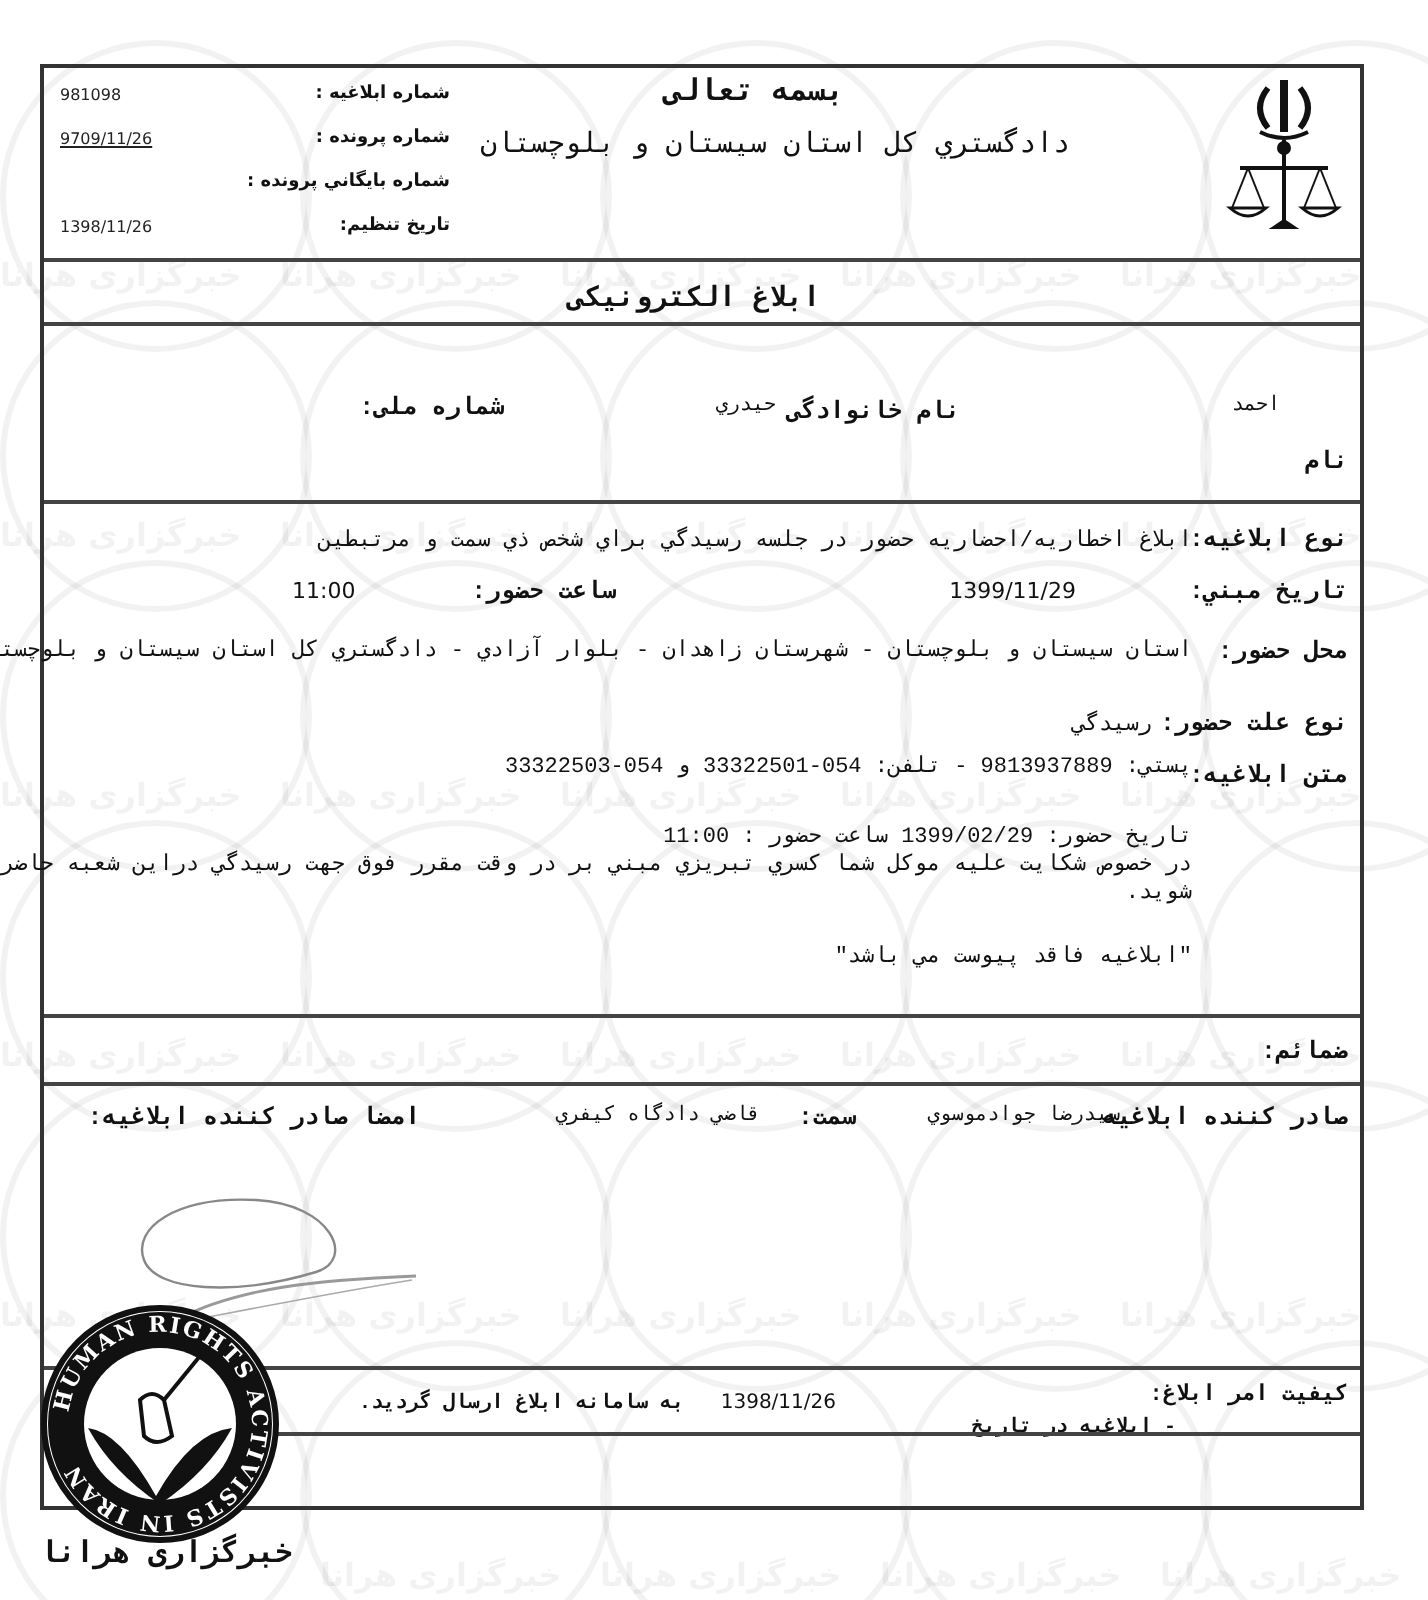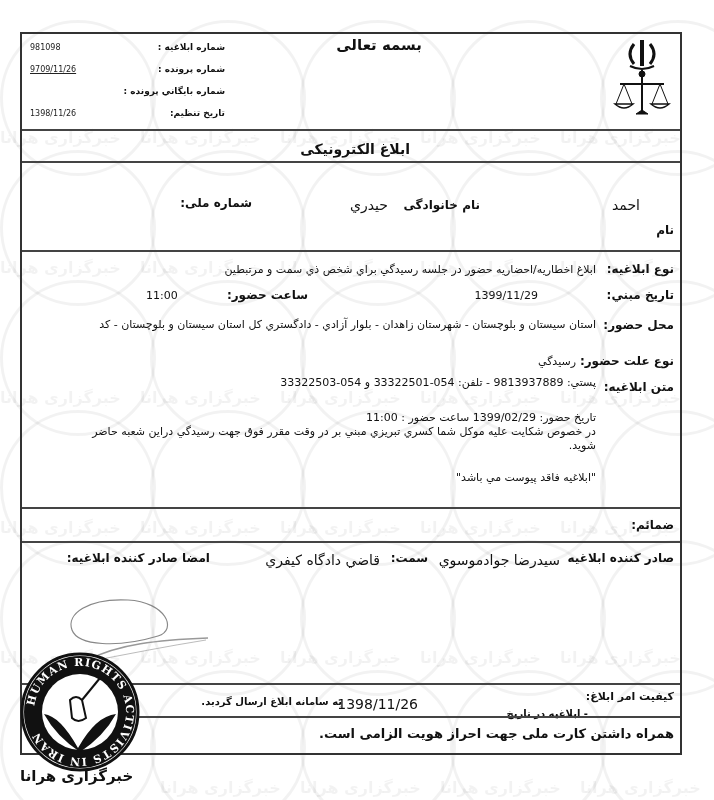--- a/index.html
+++ b/index.html
@@ -14,30 +14,30 @@
     }
     .wm-text {
       position: absolute; font-size: 16px; font-weight: bold; color: rgba(0,0,0,0.05);
       direction: rtl; white-space: nowrap;
     }
     .doc {
       position: absolute; left: 20px; top: 32px; width: 662px; height: 723px;
       border: 2px solid #333; box-sizing: border-box; z-index: 1;
     }
     .hline { position: absolute; left: 0; right: 0; height: 0; border-top: 2px solid #444; }
-    .rtl { direction: rtl; }
+    .rtl { direction: rtl; font-family: Liberation Mono, monospace; }
     .abs { position: absolute; white-space: nowrap; }
     .bold { font-weight: bold; }
     .meta-label { font-size: 9px; font-weight: bold; direction: rtl; }
     .meta-value { font-size: 8px; color: #222; }
     .head-title { font-size: 15px; font-weight: bold; }
     .head-line { font-size: 14px; }
     .lbl { font-weight: bold; font-size: 12px; }
     .val { font-size: 11px; }
-    .small { font-size: 14px; }
+    .small { font-size: 10px; }
   </style>
 </head>
 <body>
 
 <div class="watermark-layer">
   <div class="wm-circle" style="left:0px;top:20px;"></div>
   <div class="wm-circle" style="left:150px;top:20px;"></div>
   <div class="wm-circle" style="left:300px;top:20px;"></div>
   <div class="wm-circle" style="left:450px;top:20px;"></div>
   <div class="wm-circle" style="left:600px;top:20px;"></div>
@@ -105,20 +105,21 @@
     <div class="abs meta-value" style="left:8px;top:9px;">981098</div>
     <div class="abs meta-label" style="right:455px;top:30px;">شماره پرونده :</div>
     <div class="abs meta-value" style="left:8px;top:31px;text-decoration:underline;">9709/11/26</div>
     <div class="abs meta-label" style="right:455px;top:52px;">شماره بايگاني پرونده :</div>
     <div class="abs meta-value" style="left:8px;top:53px;"></div>
     <div class="abs meta-label" style="right:455px;top:74px;">تاريخ تنظيم:</div>
     <div class="abs meta-value" style="left:8px;top:75px;">1398/11/26</div>
   </div>
 
   <div class="abs rtl head-title" style="right:258px;top:2px;">بسمه تعالی</div>
+  <div class="abs rtl head-line" style="right:145px;top:30px;">دادگستري کل استان سيستان و بلوچستان</div>
 
   <div class="abs" style="right:8px;top:6px;width:60px;height:80px;">
     <svg width="60" height="80" viewBox="0 0 60 80">
       <g fill="#111" stroke="#111">
         <path d="M22 4 Q14 14 22 24" fill="none" stroke-width="3"></path>
         <path d="M38 4 Q46 14 38 24" fill="none" stroke-width="3"></path>
         <rect x="28" y="0" width="4" height="26" stroke="none"></rect>
         <path d="M18 26 Q30 32 42 26" fill="none" stroke-width="2"></path>
         <rect x="29" y="30" width="2" height="42" stroke="none"></rect>
         <circle cx="30" cy="34" r="3"></circle>
@@ -199,21 +200,20 @@
 
   <div>
     <div class="abs rtl bold" style="right:6px;top:656px;font-size:11px;">کيفيت امر ابلاغ:</div>
     <div class="abs rtl bold" style="right:92px;top:662px;font-size:10px;margin-top:12px;">- ابلاغيه در تاريخ</div>
     <div class="abs small" style="right:262px;top:662px;">1398/11/26</div>
     <div class="abs rtl bold" style="right:338px;top:662px;font-size:10px;">به سامانه ابلاغ ارسال گرديد.</div>
   </div>
 
   <div class="hline" style="top:682px;"></div>
 
-  <div class="abs rtl bold" style="right:6px;top:692px;font-size:13px;">همراه داشتن کارت ملی جهت احراز هويت الزامی است.</div>
 </div>
 
 <div style="position:absolute;left:20px;top:652px;width:120px;height:120px;z-index:3;">
   <svg width="120" height="120" viewBox="0 0 120 120">
     <defs>
       <path id="ringPath" d="M60 60 m-46 0 a46 46 0 1 1 92 0 a46 46 0 1 1 -92 0"></path>
     </defs>
     <circle cx="60" cy="60" r="58" fill="#fff" stroke="#111" stroke-width="3"></circle>
     <circle cx="60" cy="60" r="56" fill="#111"></circle>
     <circle cx="60" cy="60" r="38" fill="#fff"></circle>

